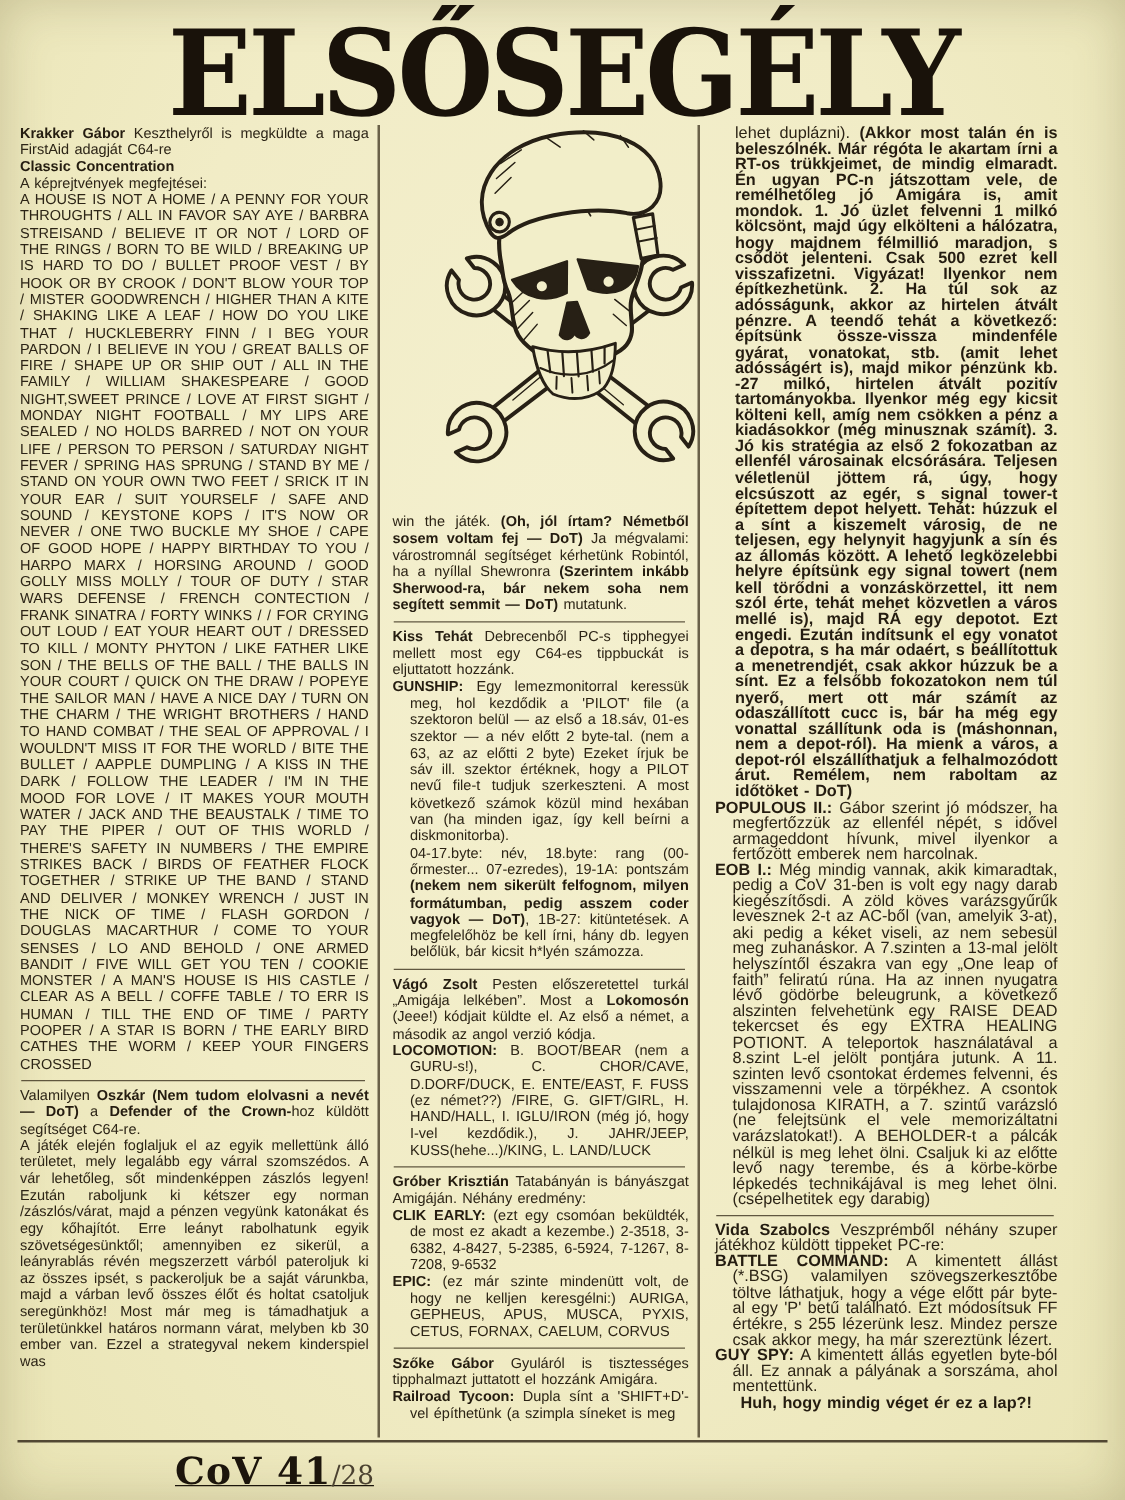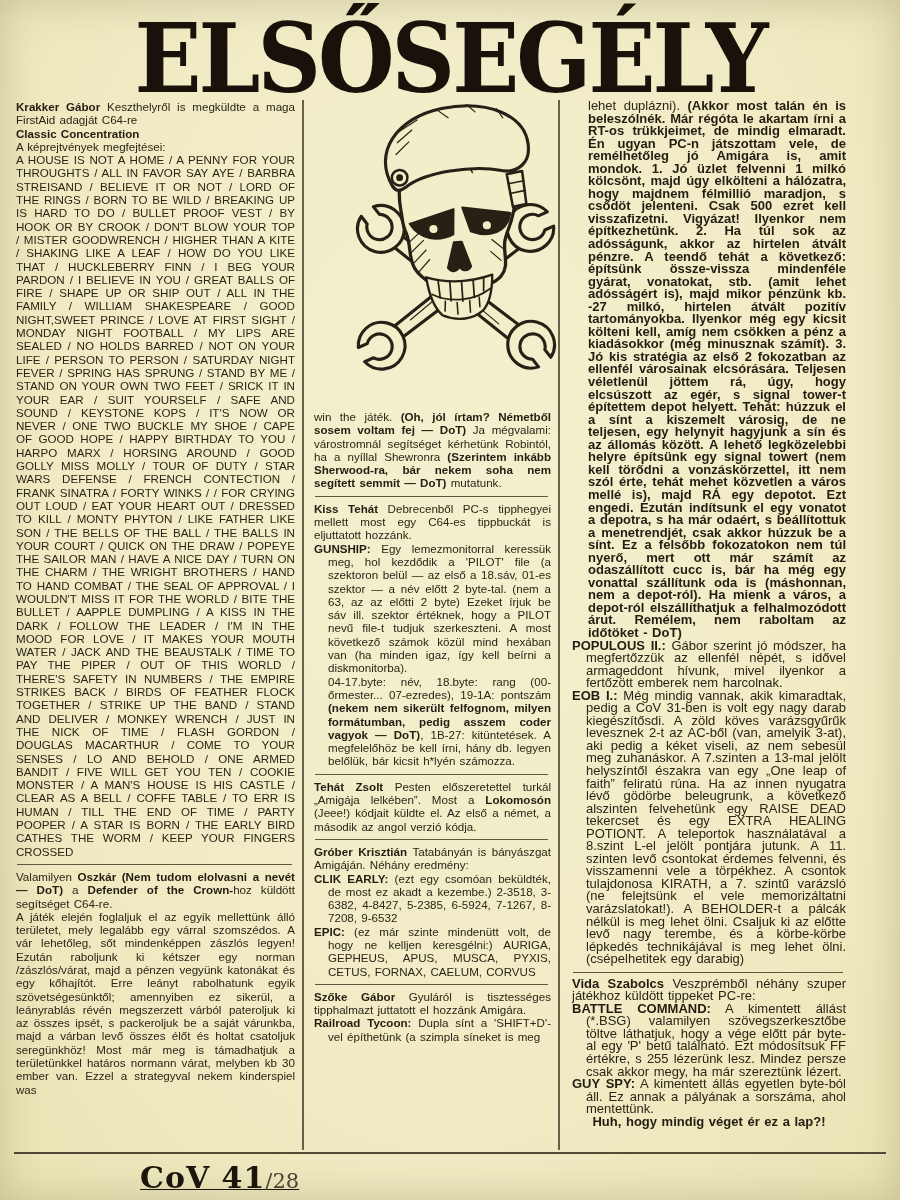--- a/index.html
+++ b/index.html
@@ -107,21 +107,22 @@
         <path class="ink" stroke-width="1.6" d="M207,106 L223,104 M208,116 L224,114"></path>
       </g>
     </svg>
   </div>
 <p class="para"><span>win the játék. </span><b>(Oh, jól írtam? Németből sosem voltam fej — DoT)</b><span> Ja mégvalami: várostromnál segítséget kérhetünk Robintól, ha a nyíllal Shewronra </span><b>(Szerintem inkább Sherwood-ra, bár nekem soha nem segített semmit — DoT)</b><span> mutatunk.</span></p>
         <div class="rule"></div>
         <p class="para"><b>Kiss Tehát</b><span> Debrecenből PC-s tipphegyei mellett most egy C64-es tippbuckát is eljuttatott hozzánk.</span></p>
         <p class="para hang"><b>GUNSHIP:</b><span> Egy lemezmonitorral keressük meg, hol kezdődik a 'PILOT' file (a szektoron belül — az első a 18.sáv, 01-es szektor — a név előtt 2 byte-tal. (nem a 63, az az előtti 2 byte) Ezeket írjuk be sáv ill. szektor értéknek, hogy a PILOT nevű file-t tudjuk szerkeszteni. A most következő számok közül mind hexában van (ha minden igaz, így kell beírni a diskmonitorba).</span></p>
         <p class="para ind"><span>04-17.byte: név, 18.byte: rang (00-őrmester... 07-ezredes), 19-1A: pontszám </span><b>(nekem nem sikerült felfognom, milyen formátumban, pedig asszem coder vagyok — DoT)</b><span>, 1B-27: kitüntetések. A megfelelőhöz be kell írni, hány db. legyen belőlük, bár kicsit h*lyén számozza.</span></p>
         <div class="rule"></div>
-        <p class="para"><b>Tehát Zsolt</b><span> Pesten előszeretettel turkál „Amigája lelkében”. Most a </span><b>Lokomosón</b><span> (Jeee!) kódjait küldte el. Az első a német, a második az angol verzió kódja.</span></p>
+        <p class="para"><b>Vágó Zsolt</b><span> Pesten előszeretettel turkál „Amigája lelkében”. Most a </span><b>Lokomosón</b><span> (Jeee!) kódjait küldte el. Az első a német, a második az angol verzió kódja.</span></p>
+        <p class="para hang"><b>LOCOMOTION:</b><span> B. BOOT/BEAR (nem a GURU-s!), C. CHOR/CAVE, D.DORF/DUCK, E. ENTE/EAST, F. FUSS (ez német??) /FIRE, G. GIFT/GIRL, H. HAND/HALL, I. IGLU/IRON (még jó, hogy I-vel kezdődik.), J. JAHR/JEEP, KUSS(hehe...)/KING, L. LAND/LUCK</span></p>
         <div class="rule"></div>
         <p class="para"><b>Gróber Krisztián</b><span> Tatabányán is bányászgat Amigáján. Néhány eredmény:</span></p>
         <p class="para hang"><b>CLIK EARLY:</b><span> (ezt egy csomóan beküldték, de most ez akadt a kezembe.) 2-3518, 3-6382, 4-8427, 5-2385, 6-5924, 7-1267, 8-7208, 9-6532</span></p>
         <p class="para hang"><b>EPIC:</b><span> (ez már szinte mindenütt volt, de hogy ne kelljen keresgélni:) AURIGA, GEPHEUS, APUS, MUSCA, PYXIS, CETUS, FORNAX, CAELUM, CORVUS</span></p>
         <div class="rule"></div>
         <p class="para"><b>Szőke Gábor</b><span> Gyuláról is tisztességes tipphalmazt juttatott el hozzánk Amigára.</span></p>
         <p class="para hang"><b>Railroad Tycoon:</b><span> Dupla sínt a 'SHIFT+D'-vel építhetünk (a szimpla síneket is meg</span></p>
       </div>
     <div class="col col3">
         <p class="para cont"><span>lehet duplázni). </span><b>(Akkor most talán én is beleszólnék. Már régóta le akartam írni a RT-os trükkjeimet, de mindig elmaradt. Én ugyan PC-n játszottam vele, de remélhetőleg jó Amigára is, amit mondok. 1. Jó üzlet felvenni 1 milkó kölcsönt, majd úgy elkölteni a hálózatra, hogy majdnem félmillió maradjon, s csődöt jelenteni. Csak 500 ezret kell visszafizetni. Vigyázat! Ilyenkor nem építkezhetünk. 2. Ha túl sok az adósságunk, akkor az hirtelen átvált pénzre. A teendő tehát a következő: építsünk össze-vissza mindenféle gyárat, vonatokat, stb. (amit lehet adósságért is), majd mikor pénzünk kb. -27 milkó, hirtelen átvált pozitív tartományokba. Ilyenkor még egy kicsit költeni kell, amíg nem csökken a pénz a kiadásokkor (még minusznak számít). 3. Jó kis stratégia az első 2 fokozatban az ellenfél városainak elcsórására. Teljesen véletlenül jöttem rá, úgy, hogy elcsúszott az egér, s signal tower-t építettem depot helyett. Tehát: húzzuk el a sínt a kiszemelt városig, de ne teljesen, egy helynyit hagyjunk a sín és az állomás között. A lehető legközelebbi helyre építsünk egy signal towert (nem kell törődni a vonzáskörzettel, itt nem szól érte, tehát mehet közvetlen a város mellé is), majd RÁ egy depotot. Ezt engedi. Ezután indítsunk el egy vonatot a depotra, s ha már odaért, s beállítottuk a menetrendjét, csak akkor húzzuk be a sínt. Ez a felsőbb fokozatokon nem túl nyerő, mert ott már számít az odaszállított cucc is, bár ha még egy vonattal szállítunk oda is (máshonnan, nem a depot-ról). Ha mienk a város, a depot-ról elszállíthatjuk a felhalmozódott árut. Remélem, nem raboltam az időtöket - DoT)</b></p>

